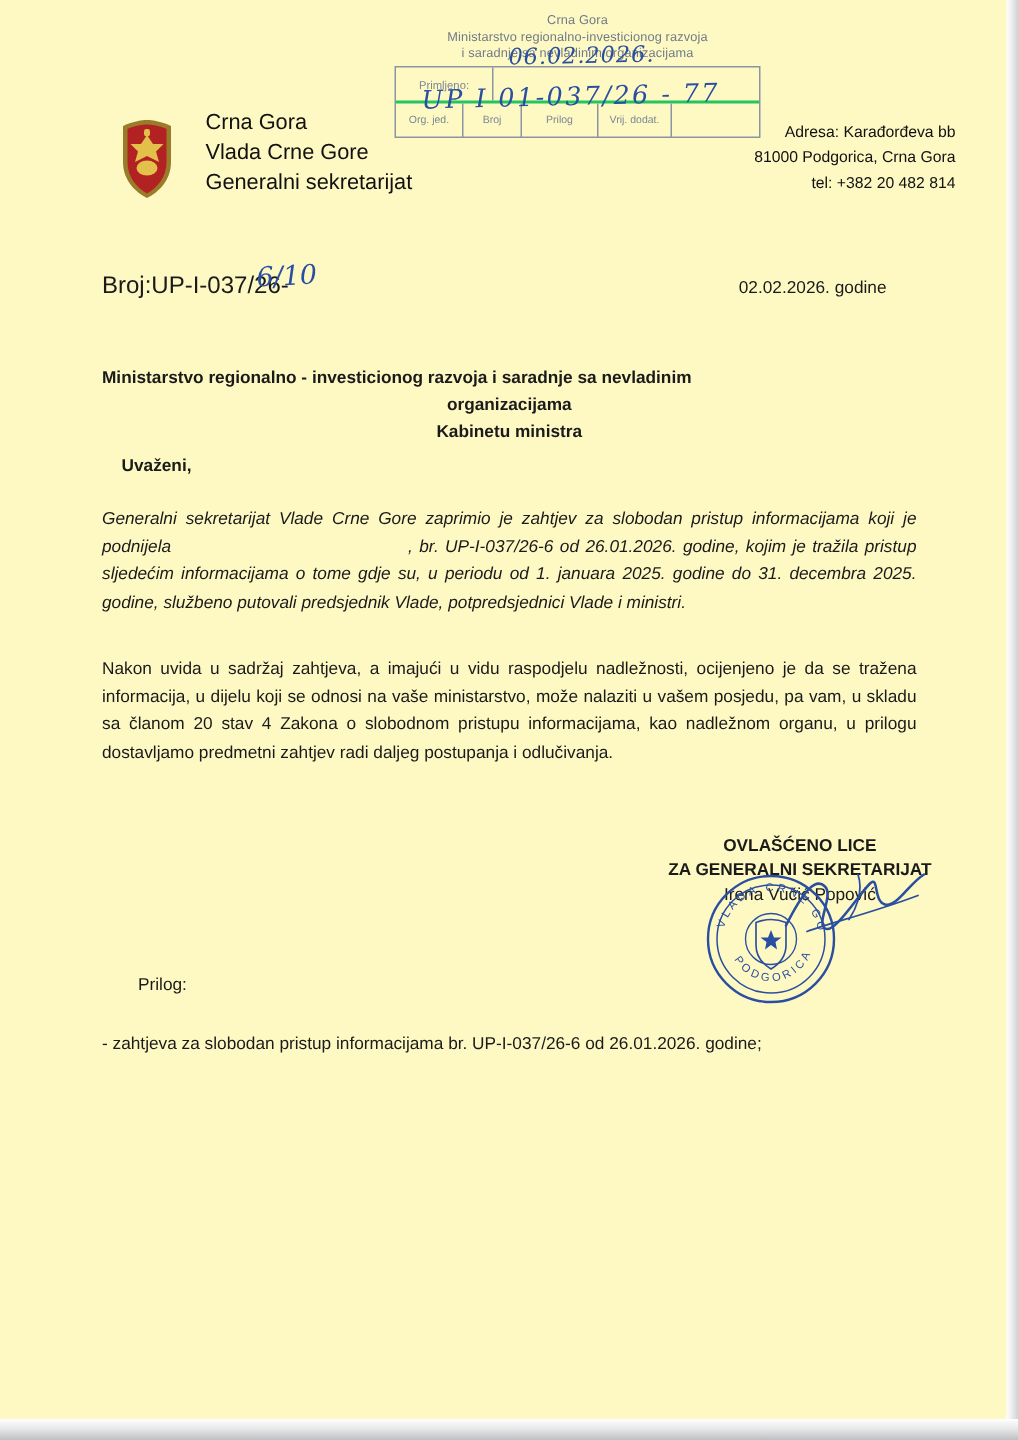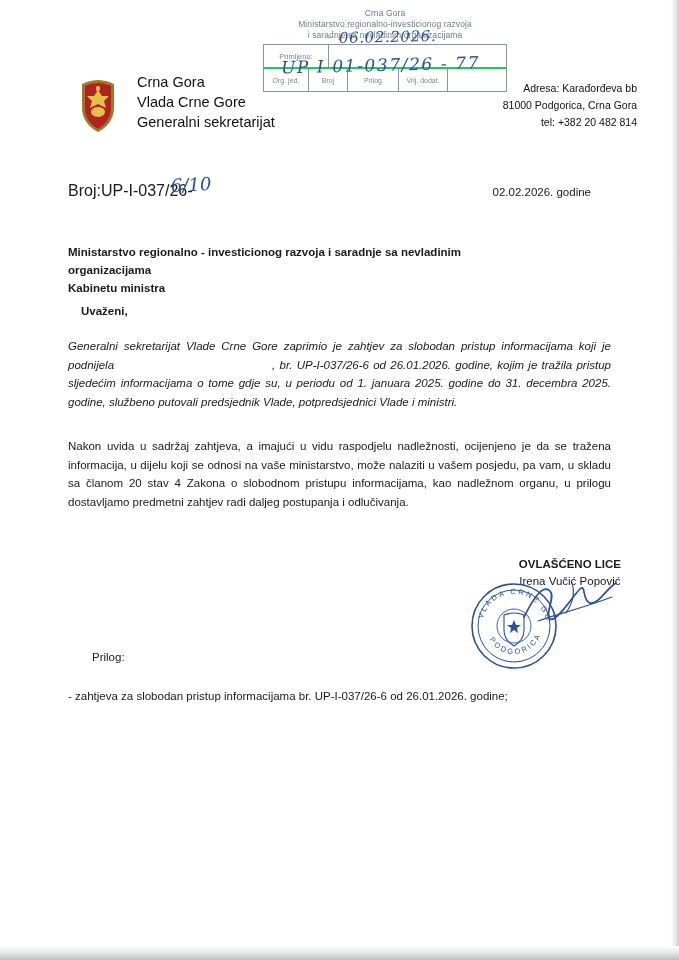--- a/index.html
+++ b/index.html
@@ -4,21 +4,21 @@
 <style>
   html, body {
     margin: 0;
     padding: 0;
     background: #b9bbbd;
   }
   .page {
     position: relative;
     width: 679px;
     height: 960px;
-    background: #ffffff;
+    background: #fef9c3;
     overflow: hidden;
     font-family: "Liberation Sans", sans-serif;
     color: #1a1a1a;
   }
   .paper-edge-right {
     position: absolute;
     top: 0; right: 0;
     width: 8px; height: 960px;
     background: linear-gradient(to right, #ffffff 0%, #efefef 40%, #cfcfd1 100%);
   }
@@ -147,21 +147,21 @@
   .addressee {
     position: absolute;
     left: 68px;
     top: 243px;
     width: 543px;
     font-size: 11.5px;
     font-weight: bold;
     line-height: 18px;
     text-align: justify;
   }
-  .addressee .l2 { text-align: left; }
+  .addressee .l2 { text-align: center; }
 
   .salutation {
     position: absolute;
     left: 68px;
     top: 305px;
     font-size: 11.5px;
     font-weight: bold;
     padding-left: 13px;
   }
 
@@ -294,20 +294,21 @@
   <div class="salutation">Uvaženi,</div>
 
   <div class="body-p" id="p1">
     <span>Generalni sekretarijat Vlade Crne Gore zaprimio je zahtjev za slobodan pristup informacijama koji je podnijela</span><span class="blank-fill"></span><span>, br. UP-I-037/26-6 od 26.01.2026. godine, kojim je tražila pristup sljedećim informacijama o tome gdje su, u periodu od 1. januara 2025. godine do 31. decembra 2025. godine, službeno putovali predsjednik Vlade, potpredsjednici Vlade i ministri.</span>
   </div>
 
   <div class="body-p" id="p2">Nakon uvida u sadržaj zahtjeva, a imajući u vidu raspodjelu nadležnosti, ocijenjeno je da se tražena informacija, u dijelu koji se odnosi na vaše ministarstvo, može nalaziti u vašem posjedu, pa vam, u skladu sa članom 20 stav 4 Zakona o slobodnom pristupu informacijama, kao nadležnom organu, u prilogu dostavljamo predmetni zahtjev radi daljeg postupanja i odlučivanja.</div>
 
   <div class="sig">
     <div>OVLAŠĆENO LICE</div>
+    <div>ZA GENERALNI SEKRETARIJAT</div>
     <div class="name">Irena Vučić Popović</div>
   </div>
 
   <div class="seal">
     <svg viewBox="0 0 92 92" width="92" height="92">
       <circle cx="46" cy="46" r="42" fill="none" stroke="#2b4fa0" stroke-width="1.6"></circle>
       <circle cx="46" cy="46" r="36" fill="none" stroke="#2b4fa0" stroke-width="1"></circle>
       <circle cx="46" cy="46" r="17" fill="none" stroke="#2b4fa0" stroke-width="0.9"></circle>
       <path d="M46 33 C41 33 36 35 36 35 L36 50 C36 58 41 63 46 66 C51 63 56 58 56 50 L56 35 C56 35 51 33 46 33 Z" fill="none" stroke="#2b4fa0" stroke-width="1.1"></path>
       <path d="M46 40 L48 45 L53 45 L49 48 L50 53 L46 50 L42 53 L43 48 L39 45 L44 45 Z" fill="#2b4fa0"></path>

